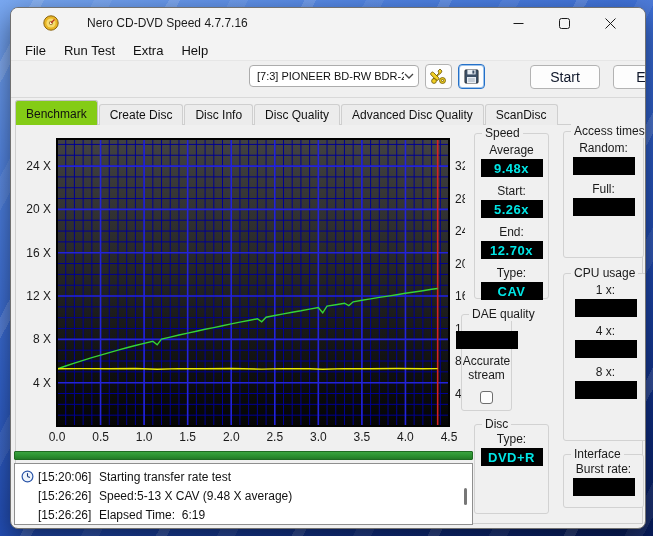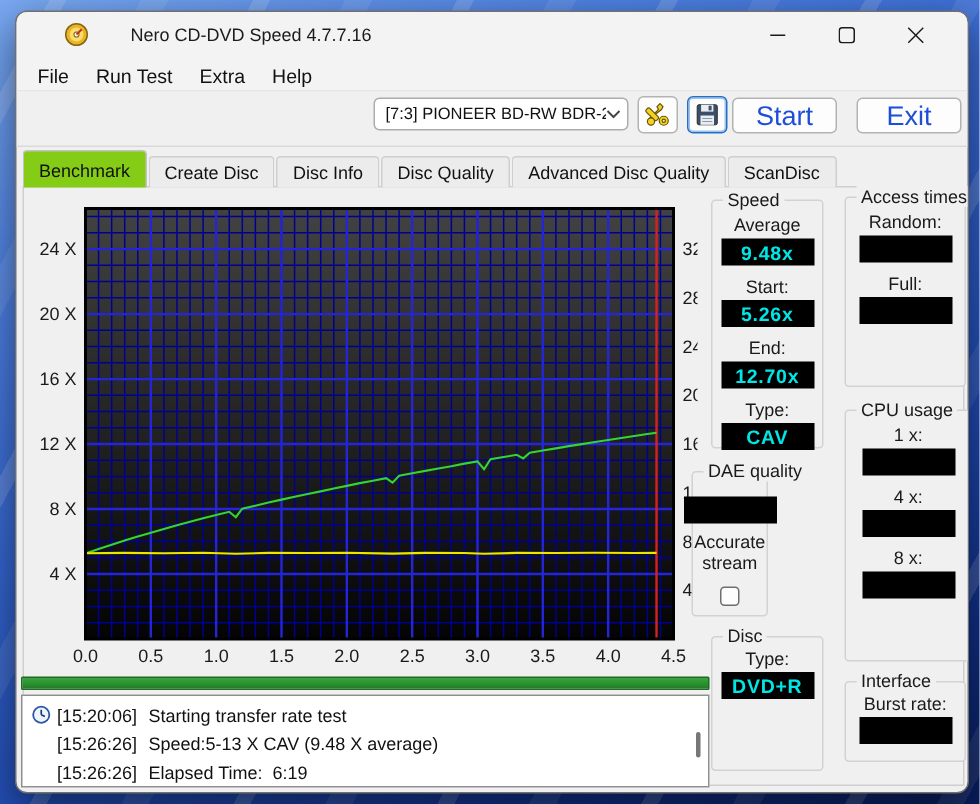--- a/index.html
+++ b/index.html
@@ -43,21 +43,21 @@
   .nero-logo .l1 { position:absolute; left:96px; top:0; font-size:28px; line-height:26px; font-weight:bold; letter-spacing:-2px; color:#0d0d0d; }
   .nero-logo .l2 { position:absolute; left:0px; top:26px; font-size:15px; font-weight:bold; font-style:italic; letter-spacing:1.5px; color:#0d0d0d; white-space:nowrap; }
   .drive-combo { position:absolute; left:238px; top:4px; width:170px; height:22px; background:#fff;
     border:1px solid #acacac; border-radius:4px; display:flex; align-items:center; padding:0 4px 0 7px; }
   .drive-combo .val { flex:1; font-size:11px; color:#111; white-space:nowrap; overflow:hidden; }
   .tool-btn { position:absolute; top:3px; width:27px; height:25px; background:#fdfdfd; border:1px solid #b3b3b3;
     border-radius:4px; display:flex; align-items:center; justify-content:center; }
   .tool-btn.opts { left:414px; }
   .tool-btn.save { left:447px; border:1px solid #2470c8; box-shadow:0 0 0 1px #9cc3ec inset; }
   .push-btn { position:absolute; top:4px; height:24px; background:#fdfdfd; border:1px solid #b3b3b3; border-radius:4px;
-    font-size:18px; color:#1d4ed8; display:flex; align-items:center; justify-content:center; }
+    font-size:14px; color:#0f172a; display:flex; align-items:center; justify-content:center;margin-left:42px; }
   .push-btn.start { left:477px; width:70px; }
   .push-btn.exit  { left:560px; width:70px; }
 
   
   .tabstrip { position:absolute; left:4px; top:92px; height:25px; display:flex; align-items:flex-end; z-index:3; }
   .tab { font-size:12px; color:#111; padding:3px 10px 4px 10px; border:1px solid #cfcfcf; border-bottom:none;
     border-radius:3px 3px 0 0; background:#ececec; height:21px; margin-right:1px; white-space:nowrap; }
   .tab.active { background:#84cc16; height:25px; padding-top:6px; z-index:4; border-color:#c3c3c3; }
   .tabpage { position:absolute; left:4px; top:116px; width:628px; height:400px; border:1px solid #cfcfcf; background:#f0f0f0; }
 

